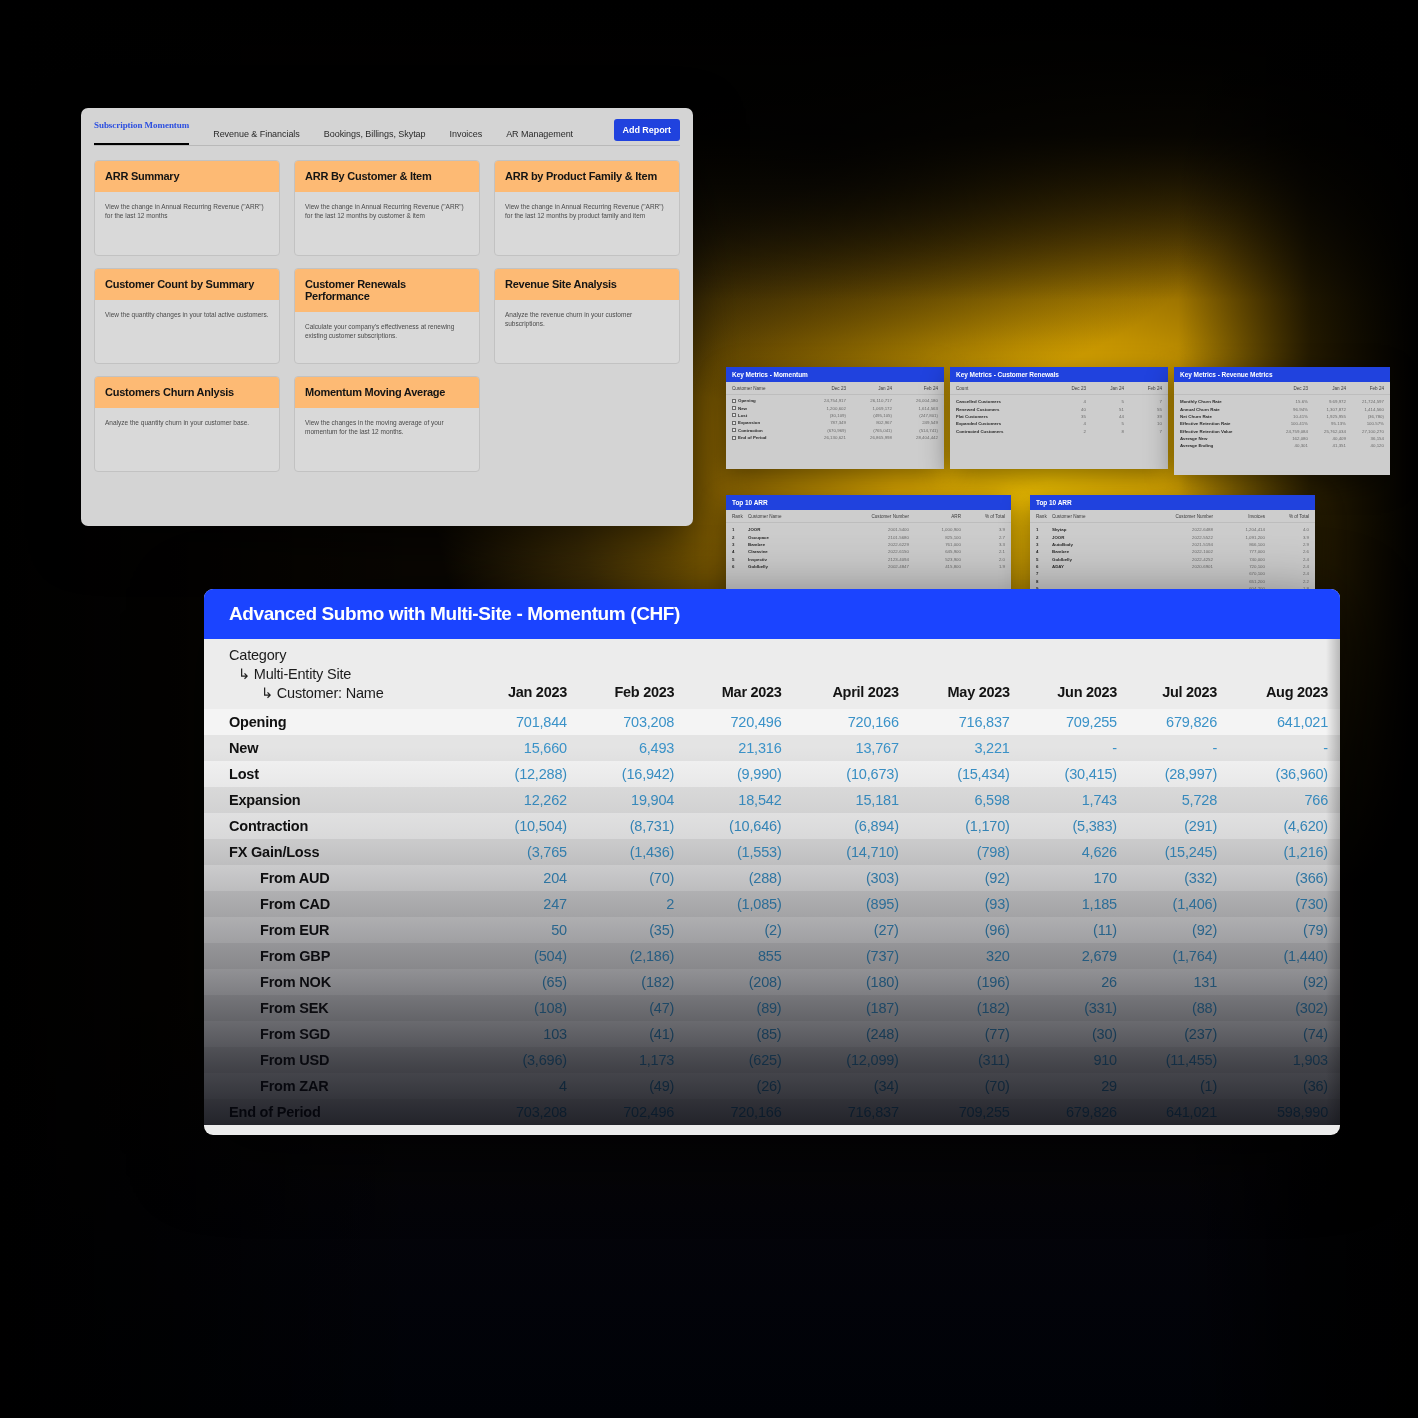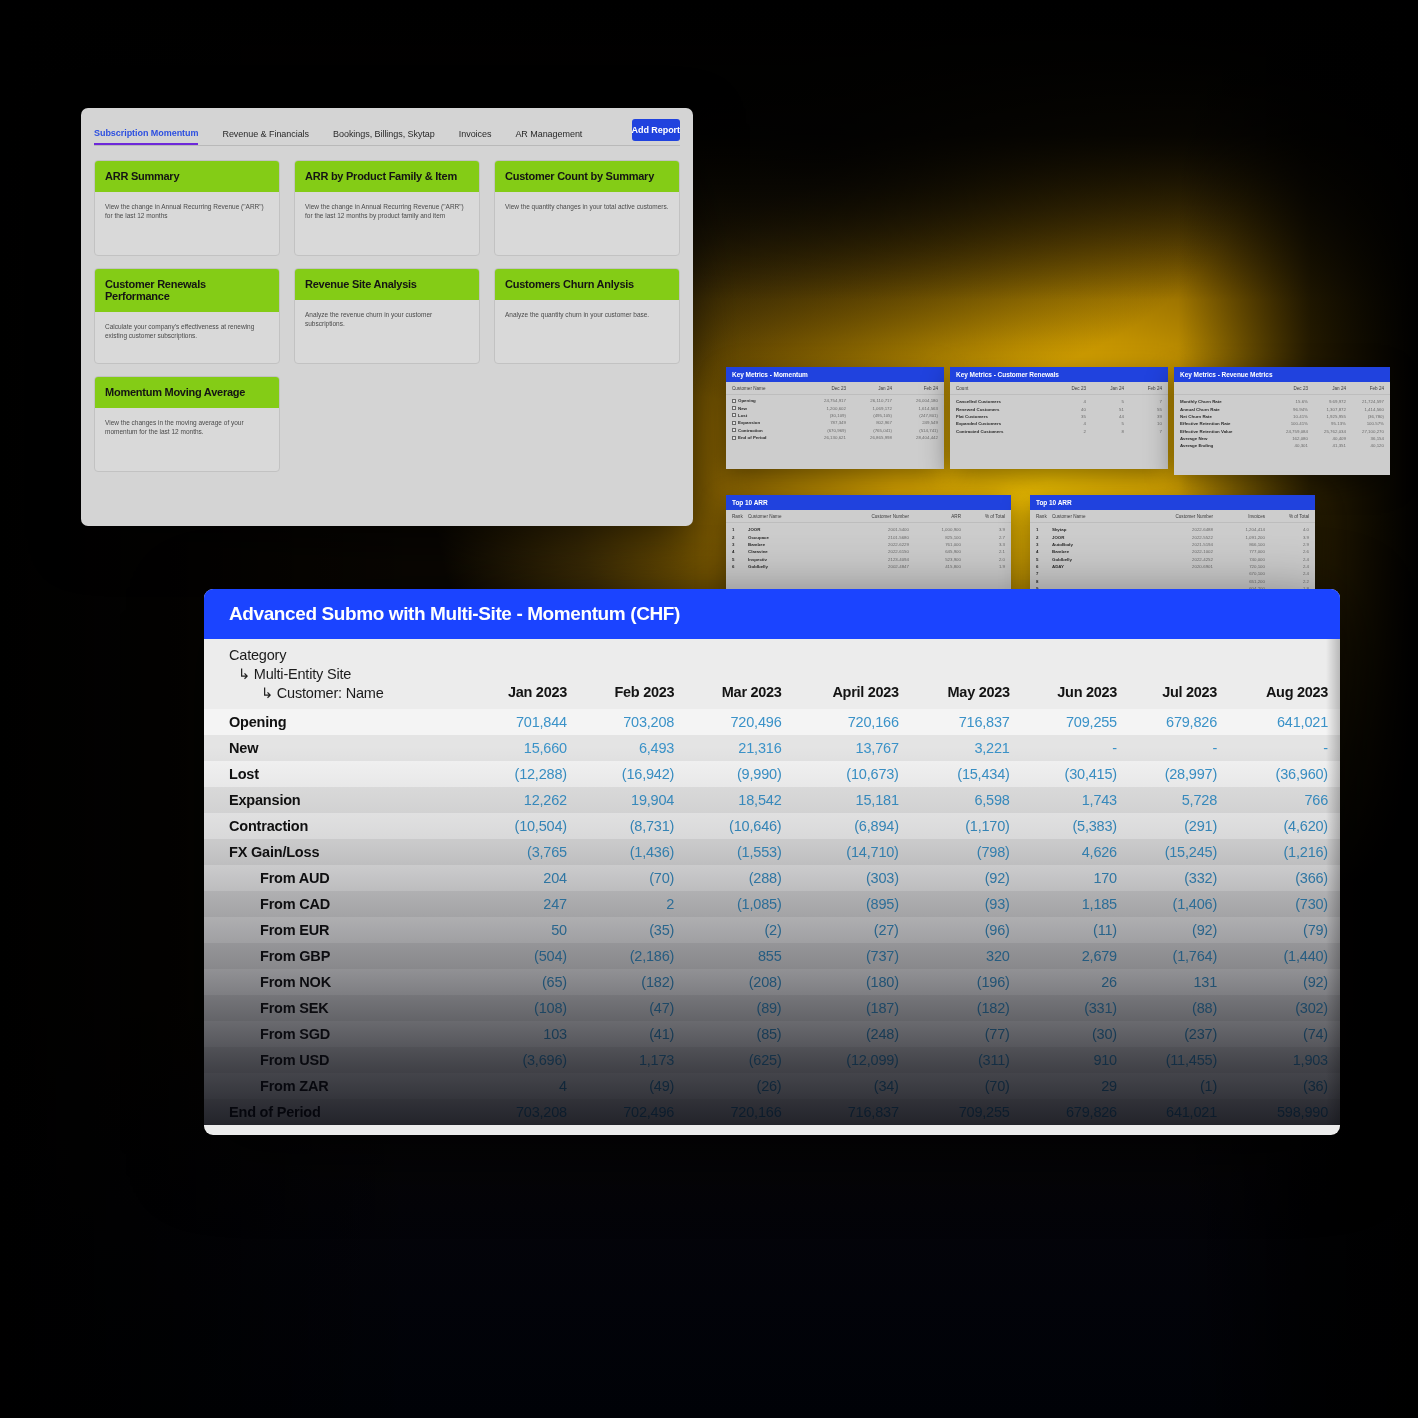--- a/index.html
+++ b/index.html
@@ -60,46 +60,47 @@
     margin: 14px 13px 0 13px;
     border-bottom: 1px solid #b9b9b9;
     height: 24px; position: relative;
   }
   .tab {
     font-size: 9px; color: #2a2a2a; padding: 0 0 6px 0;
     margin-right: 24px; white-space: nowrap; letter-spacing: -0.05px;
   }
   .tab.active {
     color: #2c4fe0; font-weight: bold;
-    border-bottom: 2px solid #6d28d9;
-    padding-bottom: 5px;
+    border-bottom: 2px solid #000000;
+    padding-bottom: 13px;
+    font-family: Liberation Serif, serif;
   }
   #add-report-btn {
     position: absolute; right: 0; bottom: 4px;
     background: #2042de; color: #fff;
     font-size: 9px; font-weight: bold;
-    padding: 6px 0; border-radius: 3px;
+    padding: 6px 9px; border-radius: 3px;
     border: none; cursor: pointer;
     letter-spacing: -0.05px;
   }
   #reports-grid {
     display: grid; grid-template-columns: repeat(3, 1fr);
     gap: 12px 14px;
     padding: 14px 13px 0 13px;
   }
   .report-card {
     background: #d9d9d9;
     border: 1px solid #c2c2c2;
     border-radius: 4px;
     height: 96px;
     overflow: hidden;
     cursor: pointer;
   }
   .report-card-head {
-    background: #84cc16;
+    background: #fdba74;
     padding: 9px 10px 10px 10px;
     font-size: 11px; font-weight: bold; color: #141414;
     letter-spacing: -0.25px;
   }
   .report-card-body {
     padding: 10px 10px 0 10px;
     font-size: 6.5px; color: #4a4a4a; line-height: 1.45;
   }
 
   
@@ -213,20 +214,24 @@
     <div class="tab">Bookings, Billings, Skytap</div>
     <div class="tab">Invoices</div>
     <div class="tab">AR Management</div>
     <button id="add-report-btn">Add Report</button>
   </div>
 
   <div id="reports-grid">
     <div class="report-card">
       <div class="report-card-head">ARR Summary</div>
       <div class="report-card-body">View the change in Annual Recurring Revenue ("ARR") for the last 12 months</div>
+    </div>
+    <div class="report-card">
+      <div class="report-card-head">ARR By Customer &amp; Item</div>
+      <div class="report-card-body">View the change in Annual Recurring Revenue ("ARR") for the last 12 months by customer &amp; item</div>
     </div>
     <div class="report-card">
       <div class="report-card-head">ARR by Product Family &amp; Item</div>
       <div class="report-card-body">View the change in Annual Recurring Revenue ("ARR") for the last 12 months by product family and item</div>
     </div>
     <div class="report-card">
       <div class="report-card-head">Customer Count by Summary</div>
       <div class="report-card-body">View the quantity changes in your total active customers.</div>
     </div>
     <div class="report-card">

